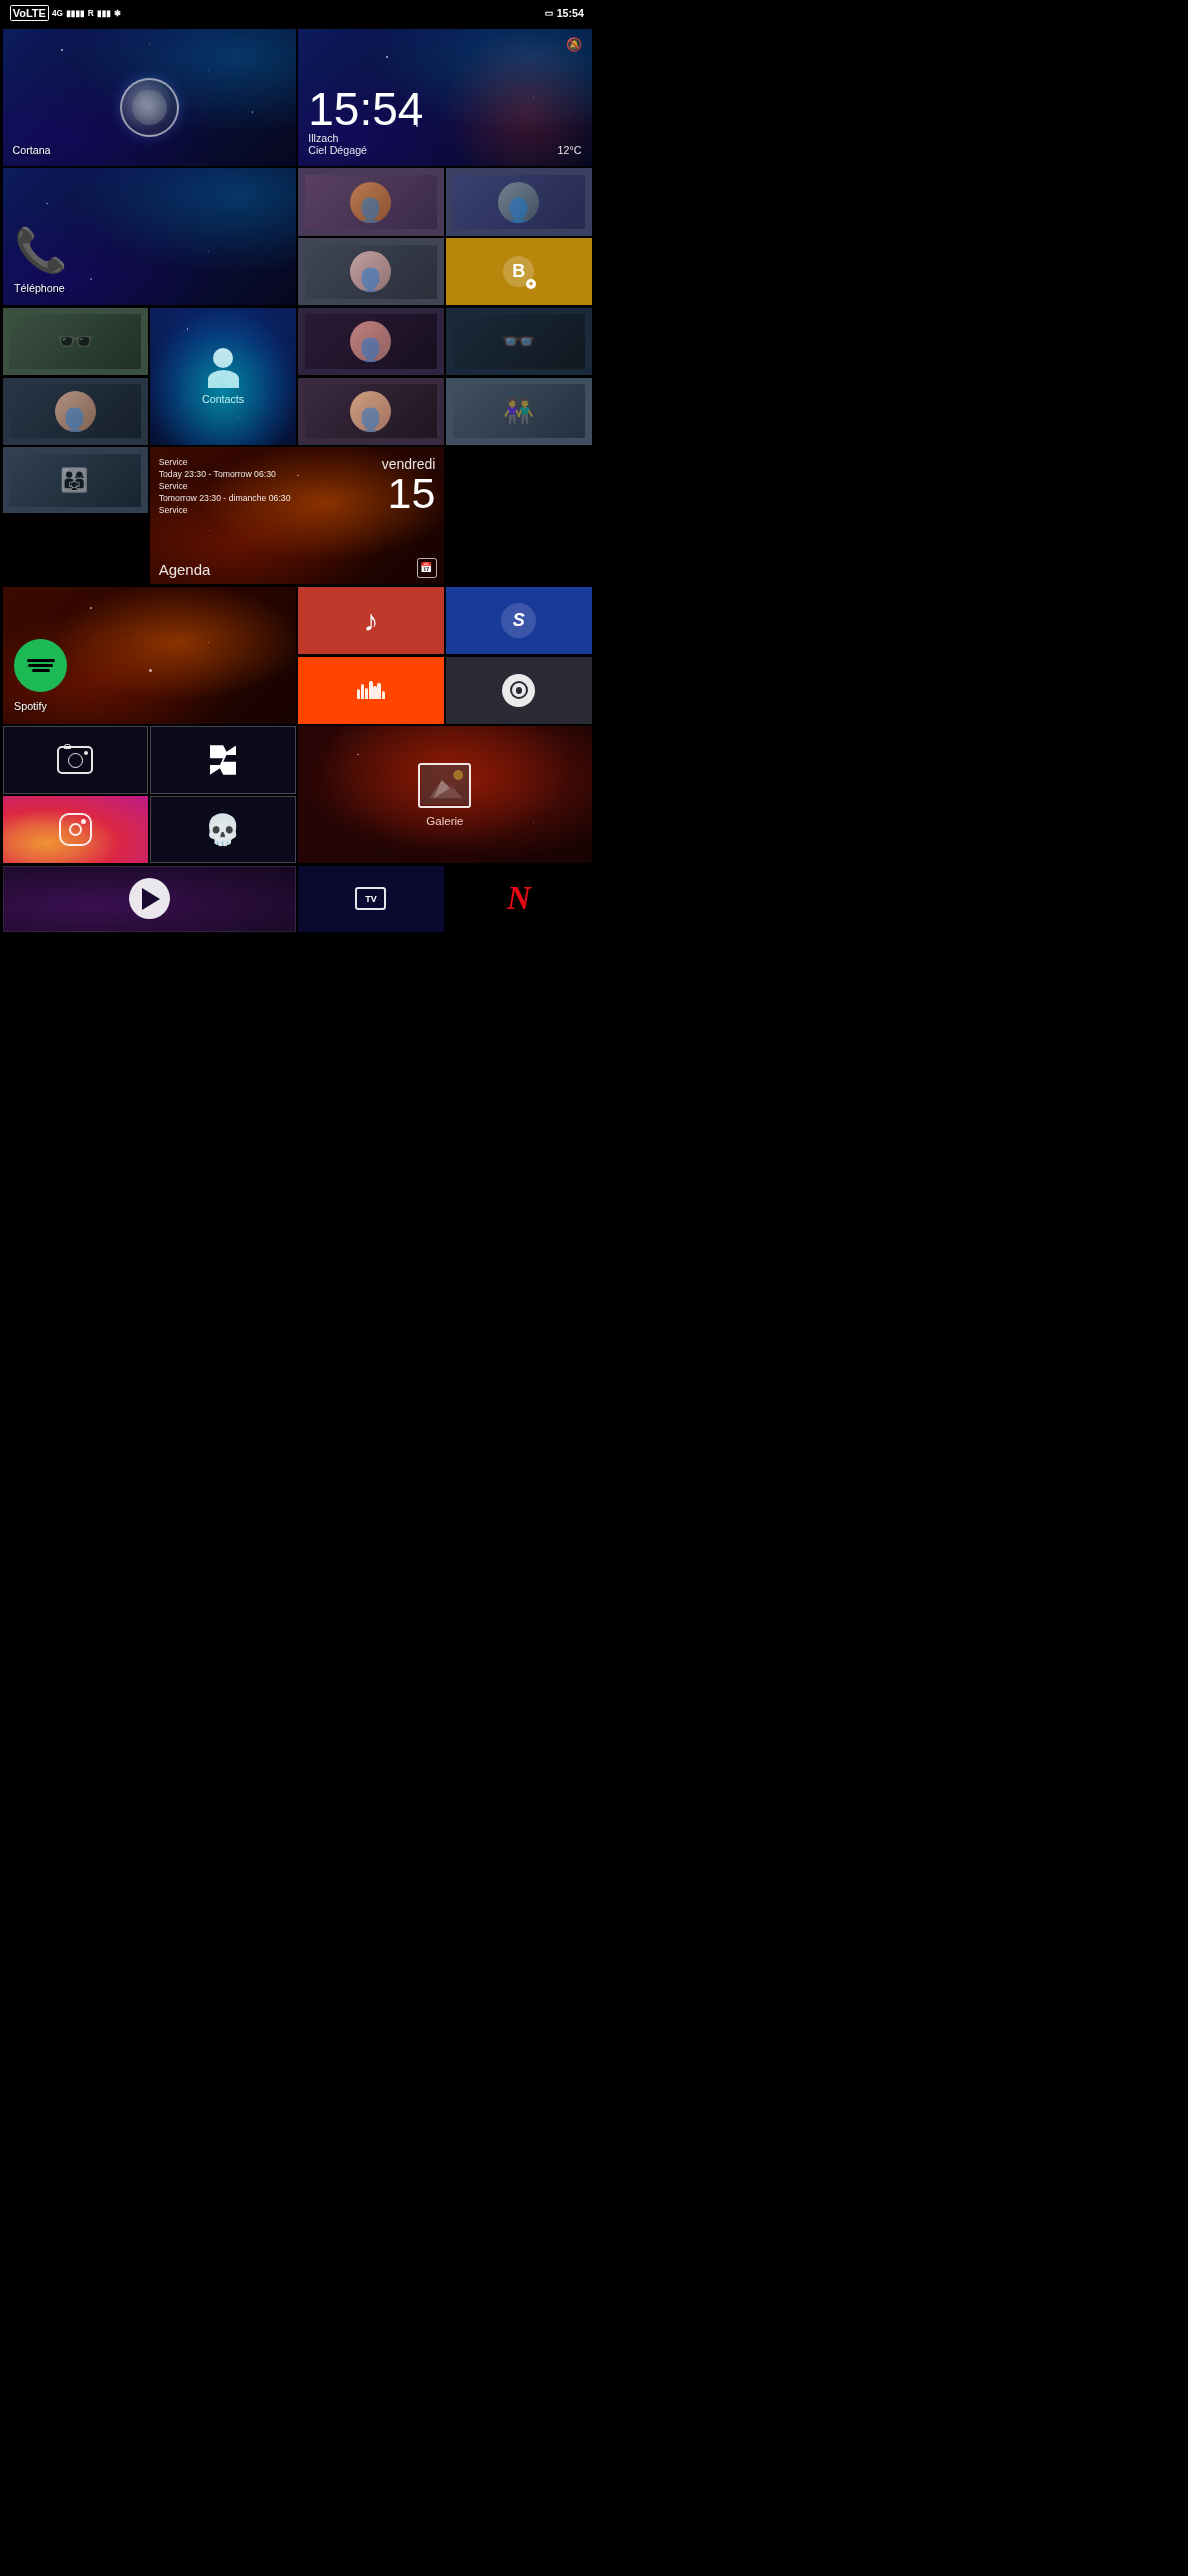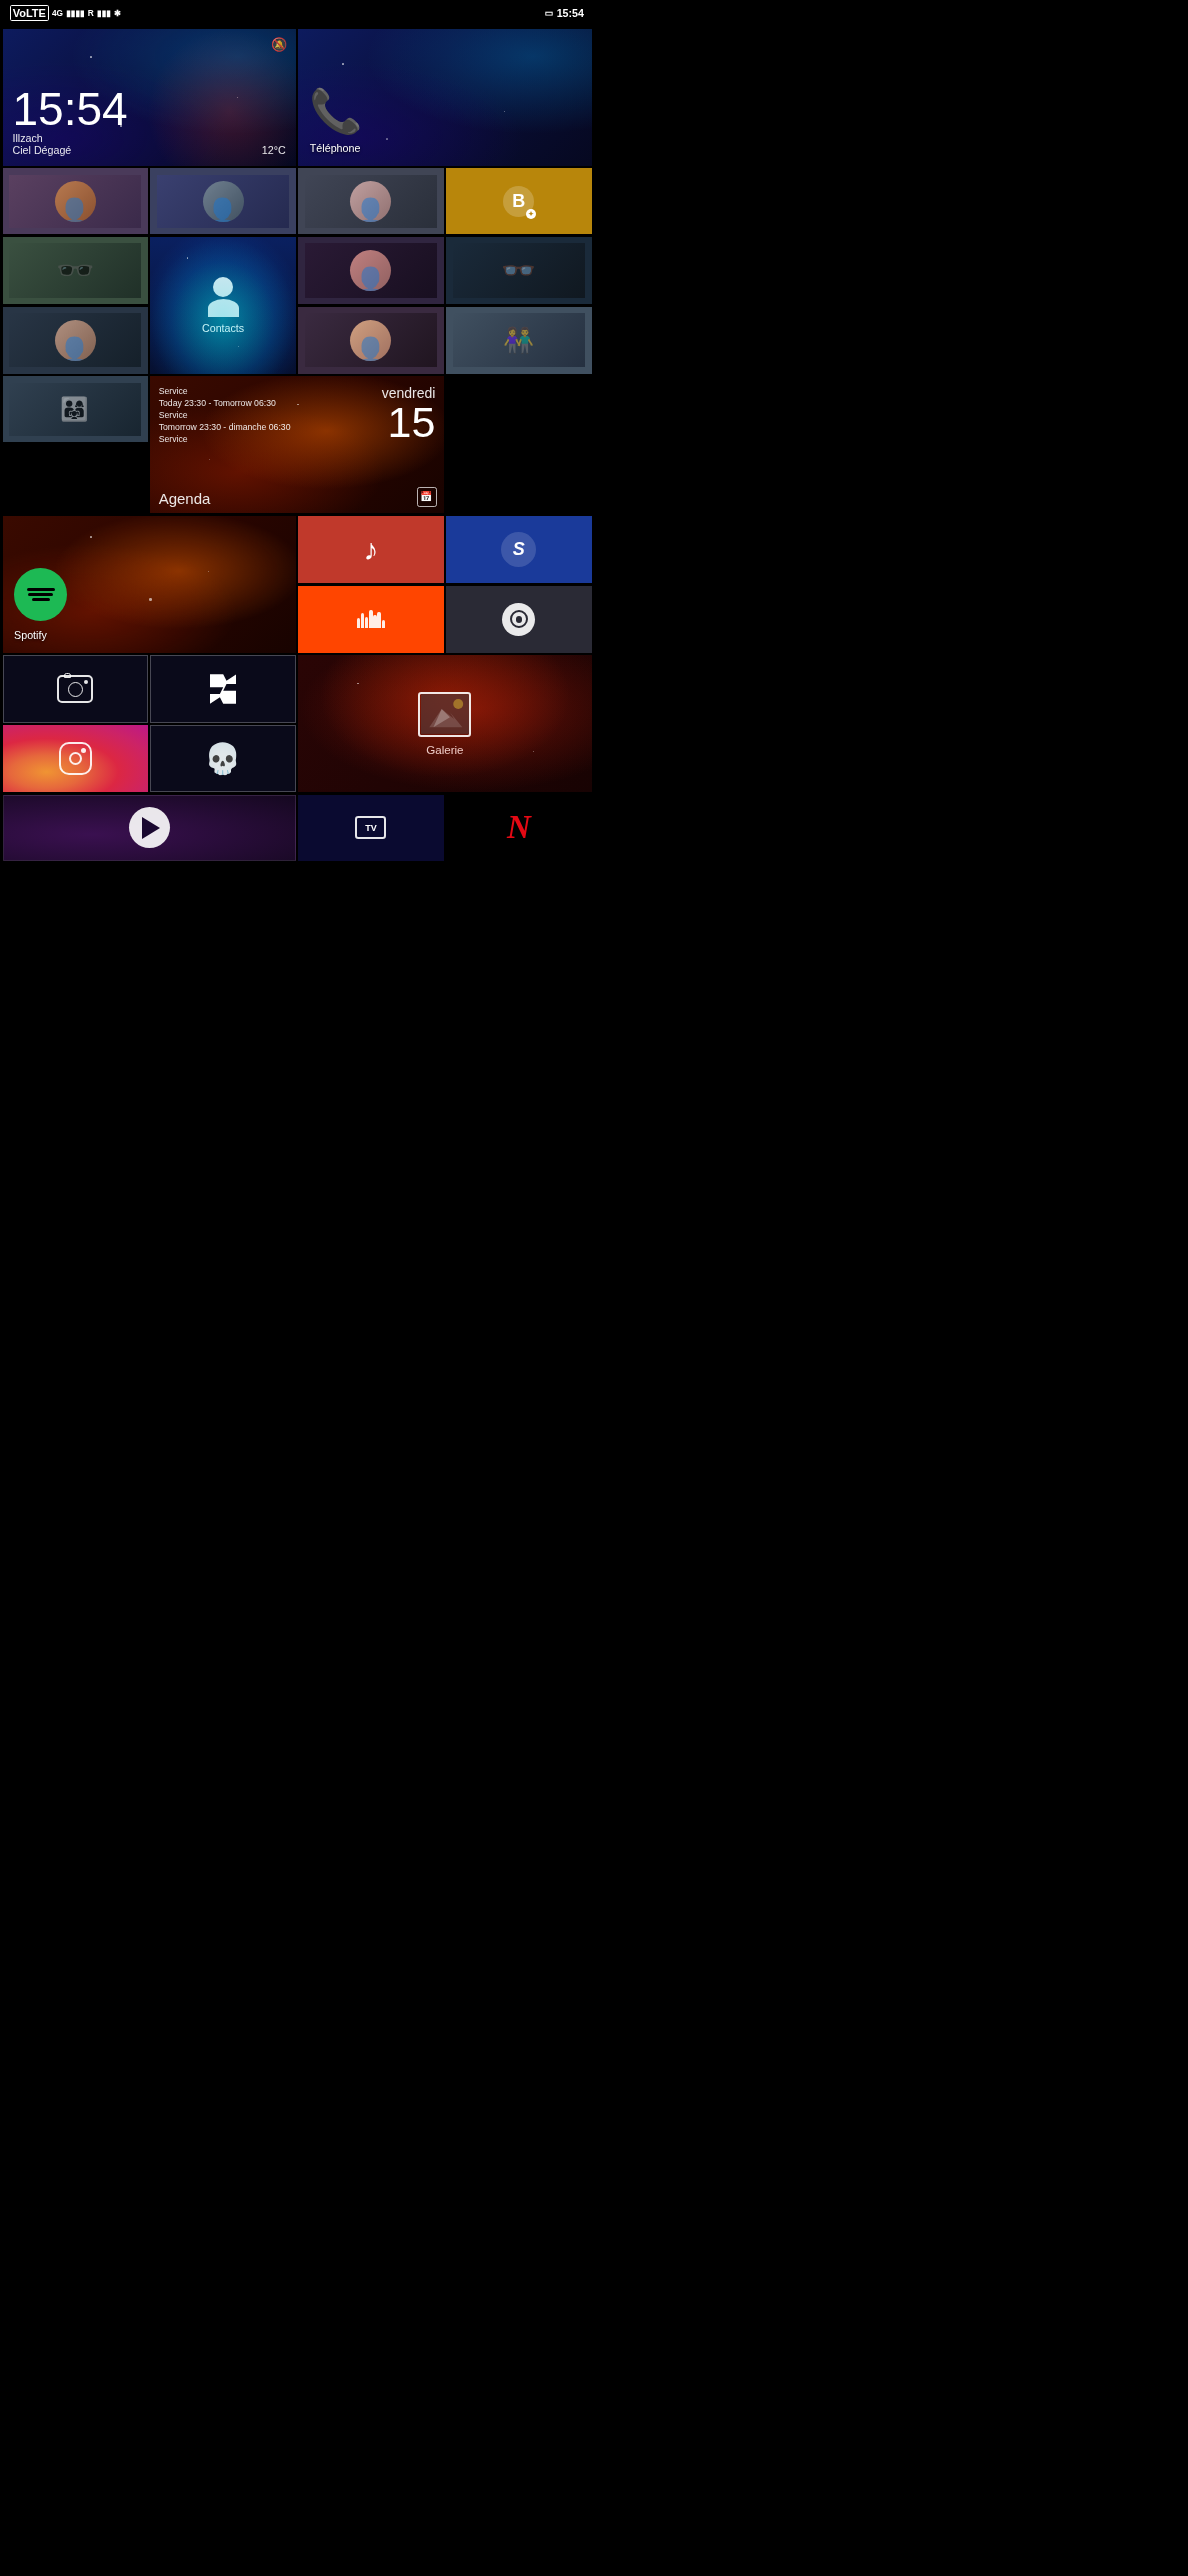--- a/index.html
+++ b/index.html
@@ -163,20 +163,32 @@
     <span>✱</span>
   </div>
   <div class="status-right">
     <span style="font-size:9px;">▭</span>
     <span>15:54</span>
   </div>
 </div>
 
 <div class="main-grid">
 
+  <div class="tile span2 rowspan2 blue-nebula" style="min-height:137px; display:flex; flex-direction:column; align-items:center; justify-content:flex-end; padding:10px; position:relative;">
+    <div class="star-dot" style="width:1.7px;height:1.7px;top:15%;left:20%;"></div>
+    <div class="star-dot" style="width:0.8px;height:0.8px;top:30%;left:70%;opacity:0.4;"></div>
+    <div class="star-dot" style="width:1.7px;height:1.7px;top:60%;left:85%;"></div>
+    <div class="star-dot" style="width:0.8px;height:0.8px;top:10%;left:50%;opacity:0.5;"></div>
+    <div style="display:flex;flex-direction:column;align-items:center;margin-bottom:3.3px;">
+      <div style="width:59px;height:59px;border-radius:50%;border:2.5px solid rgba(255,255,255,0.55);background:radial-gradient(circle at 40% 40%, rgba(190,195,200,0.55) 0%, rgba(100,110,120,0.25) 60%, rgba(60,70,80,0.15) 100%);display:flex;align-items:center;justify-content:center;box-shadow:0 0 12.4px rgba(100,150,255,0.3);">
+        <div style="width:35px;height:35px;border-radius:50%;background:radial-gradient(circle, rgba(170,180,190,0.5) 0%, rgba(100,110,120,0.3) 100%);"></div>
+      </div>
+    </div>
+    <span class="tile-label" style="text-align:left;">Cortana</span>
+  </div>
 
   <div class="tile span2 rowspan2 blue-nebula" style="min-height:137px; display:flex; flex-direction:column; align-items:flex-start; justify-content:flex-end; padding:10px; position:relative;">
     <div class="star-dot" style="width:1.7px;height:1.7px;top:20%;left:30%;"></div>
     <div class="star-dot" style="width:0.8px;height:0.8px;top:50%;left:80%;"></div>
     <div class="star-dot" style="width:2.5px;height:2.5px;top:70%;left:40%;opacity:0.7;"></div>
 
     <div style="position:absolute;top:0;right:-16.5px;width:165px;height:165px;border-radius:50%;background:radial-gradient(circle,rgba(220,50,50,0.25) 0%,transparent 70%);pointer-events:none;"></div>
 
     <span style="position:absolute;top:8.3px;right:8.3px;font-size:13.2px;opacity:0.85;">🔕</span>
     <div>

